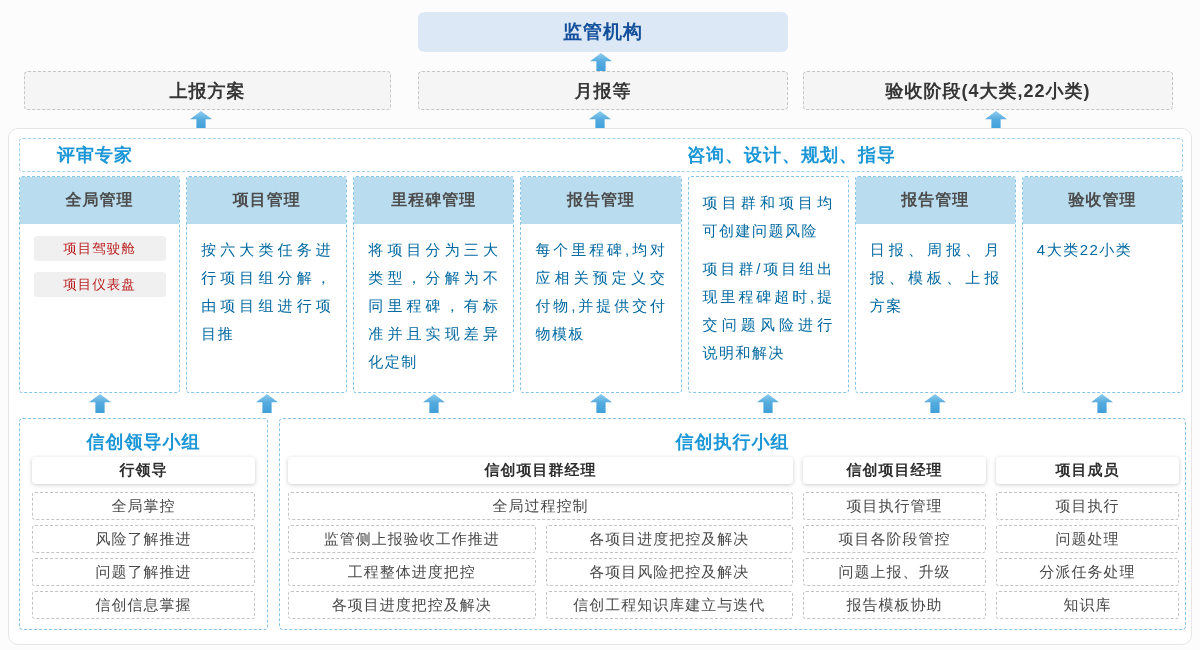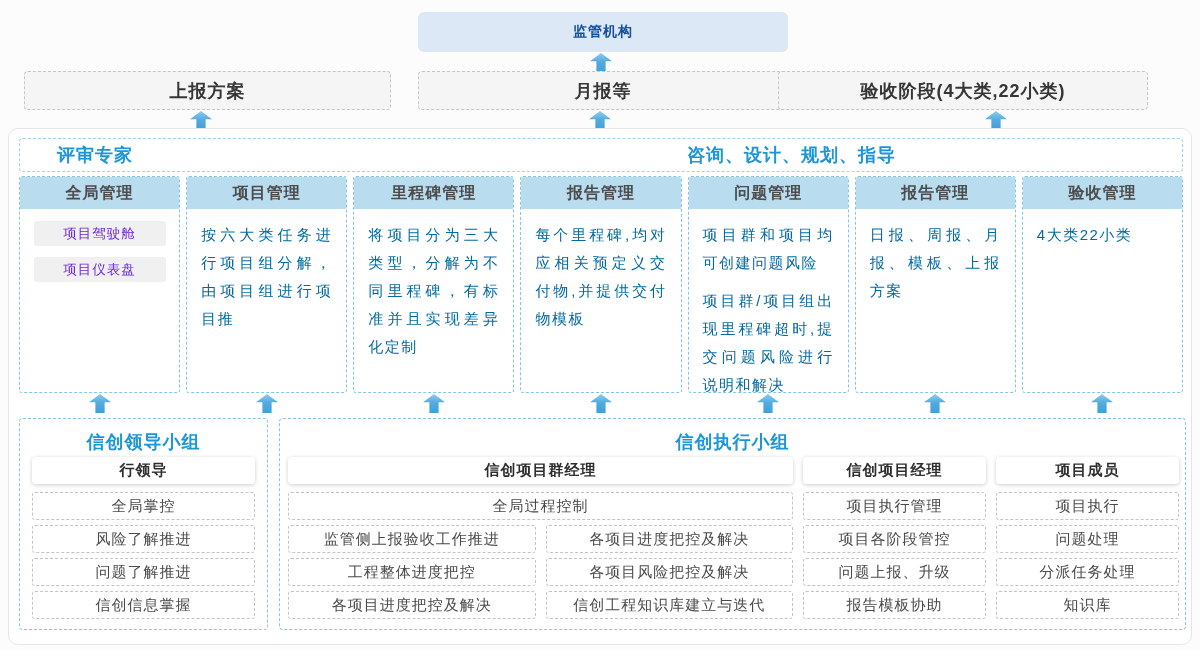--- a/index.html
+++ b/index.html
@@ -1,28 +1,28 @@
 <!DOCTYPE html>
 <html><head>
 <meta charset="utf-8">
 <style>
   * { margin:0; padding:0; box-sizing:border-box; }
   html,body { width:1200px; height:650px; background:#fcfcfd; font-family:"Liberation Sans","DejaVu Sans",sans-serif; overflow:hidden; }
   .abs { position:absolute; }
 
   
   .regulator { left:418px; top:12px; width:370px; height:40px; background:#dce8f5; border-radius:6px;
-    display:flex; align-items:center; justify-content:center; font-size:14px; font-weight:bold; color:#15509c; letter-spacing:1px; }
+    display:flex; align-items:center; justify-content:center; font-size:19px; font-weight:bold; color:#15509c; letter-spacing:1px; }
 
   
   .channel { top:71px; height:39px; background:#f5f5f6; border:1px dashed #c6c6c6; border-radius:4px;
     display:flex; align-items:center; justify-content:center; font-size:18px; font-weight:bold; color:#363636; letter-spacing:1px; }
   .ch0 { left:24px;  width:367px; }
   .ch1 { left:418px; width:370px; }
-  .ch2 { left:778px; width:370px; }
+  .ch2 { left:803px; width:370px; }
 
   
   .up-arrow { width:22px; height:19px;
     background:linear-gradient(180deg,#8fcdee 0%,#55abdf 45%,#3f9fd9 100%);
     clip-path:polygon(50% 0, 100% 44%, 71% 44%, 71% 100%, 29% 100%, 29% 44%, 0 44%); }
 
   
   .container { left:8px; top:128px; width:1184px; height:517px; background:#ffffff;
     border:1px solid #e6e6e8; border-radius:10px;padding-left:32px; }
 
@@ -30,26 +30,26 @@
   .advisor { left:10px; top:9px; width:1164px; height:34px; border:1px dashed #9fd0ec; border-radius:4px; background:#fff; }
   .advisor .t { position:absolute; top:0; height:32px; display:flex; align-items:center;
     font-size:18px; font-weight:bold; color:#1b96d6; letter-spacing:1px; }
   .advisor .t1 { left:37px; }
   .advisor .t2 { left:667px; }
 
   
   .columns { left:10px; top:47px; width:1164px; height:217px; display:grid;
     grid-template-columns:repeat(7,1fr); gap:6px; }
   .col { border:1px dashed #85c5e8; border-radius:3px; background:#fff; overflow:hidden; }
-  .col-header { height:32px; background:#b9dcee; display:flex; align-items:center; justify-content:center;
+  .col-header { height:47px; background:#b9dcee; display:flex; align-items:center; justify-content:center;
     font-size:16px; font-weight:bold; color:#4c4c4c; letter-spacing:1px; }
   .col-body { padding:12px 14px; }
   .col-body p { font-size:15px; color:#0369a1; line-height:28px; letter-spacing:1.5px; text-align:justify; margin-bottom:10px; }
   .chip { width:132px; height:25px; margin:7px auto 11px auto; background:#f0f0f0; border-radius:3px;
-    display:flex; align-items:center; justify-content:center; font-size:13.5px; color:#6d28d9; letter-spacing:1px; }
+    display:flex; align-items:center; justify-content:center; font-size:13.5px; color:#b91c1c; letter-spacing:1px; }
   .chip:first-child { margin-top:8px; }
 
   
   .mid-arrow { top:265px; }
 
   
   .group { top:289px; height:212px; border:1px dashed #85c5e8; border-radius:4px; background:#fff; }
   .g-left  { left:10px;  width:249px; }
   .g-right { left:270px; width:907px; }
   .group-title { height:38px; padding-top:8px; display:flex; align-items:center; justify-content:center;
@@ -104,21 +104,20 @@
           <p>将项目分为三大类型，分解为不同里程碑，有标准并且实现差异化定制</p>
         </div>
     </div>
     <div class="col">
       <div class="col-header">报告管理</div>
       <div class="col-body">
           <p>每个里程碑,均对应相关预定义交付物,并提供交付物模板</p>
         </div>
     </div>
     <div class="col">
-      <div class="col-header">问题管理</div>
       <div class="col-body">
         <p>项目群和项目均可创建问题风险</p>
         <p>项目群/项目组出现里程碑超时,提交问题风险进行说明和解决</p>
       </div>
     </div>
     <div class="col">
       <div class="col-header">报告管理</div>
       <div class="col-body">
           <p>日报、周报、月报、模板、上报方案</p>
         </div>

